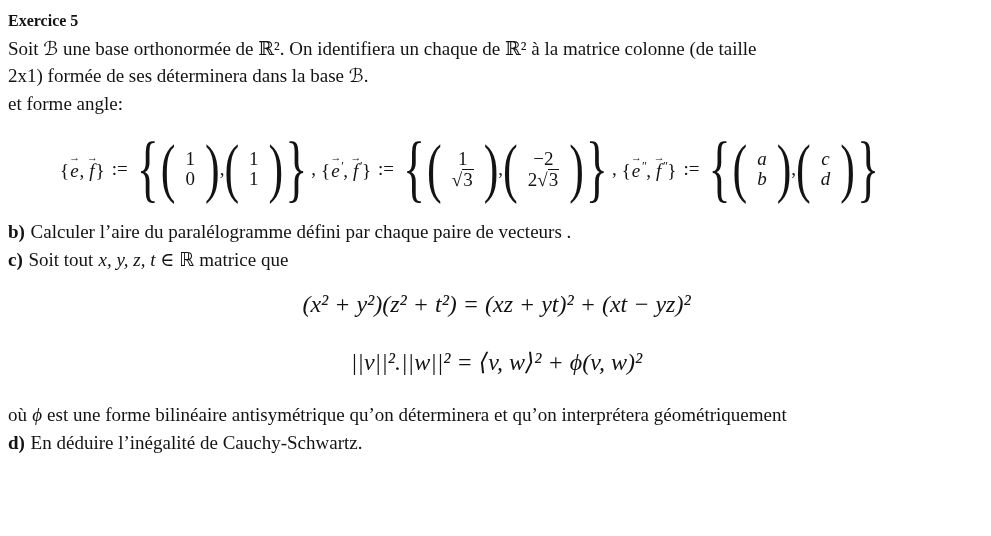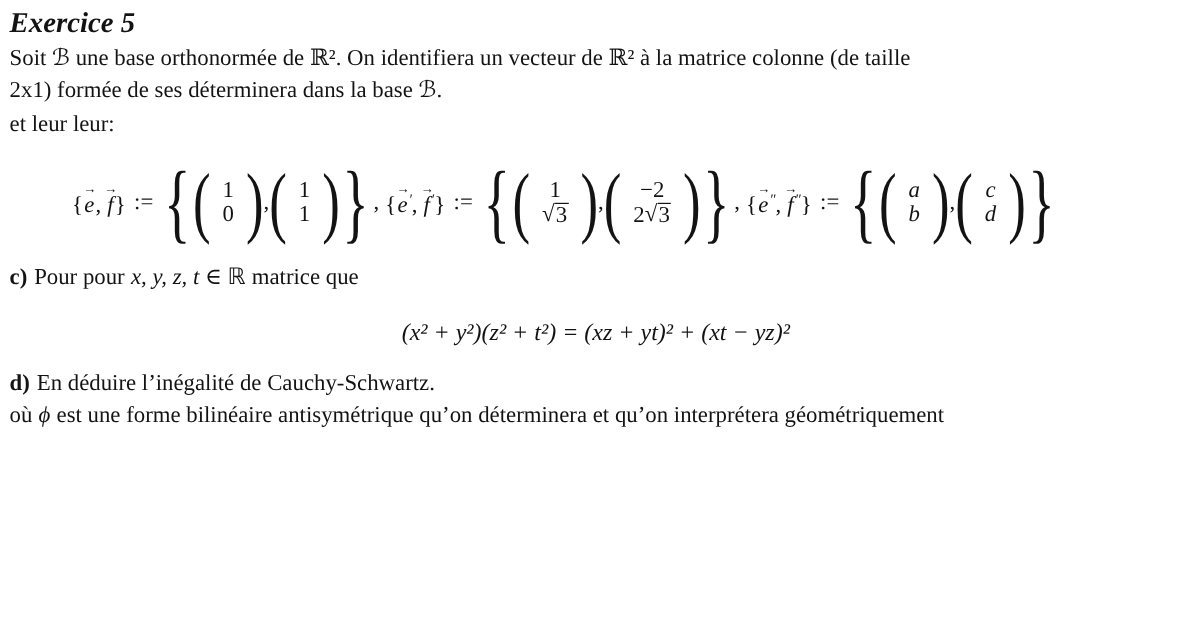--- a/index.html
+++ b/index.html
@@ -3,21 +3,21 @@
 <meta charset="utf-8">
 <style>
   html,body{margin:0;padding:0;}
   body{
     width:991px;height:536px;background:#ffffff;color:#131313;
     font-family:"Liberation Serif","DejaVu Serif","DejaVu Sans",serif;
     font-size:19px;line-height:27.5px;overflow:hidden;
   }
   .page{padding:7px 6px 0 8px;}
   .line{white-space:nowrap;}
-  .title{font-weight:700;font-size:24px;font-style:italic;}
+  .title{font-weight:700;font-size:16px;}
   .lbl{font-weight:700;margin-right:.3em;}
   .mi{font-style:italic;}
   .mseg{margin-left:.27em;}
   .msp{margin-right:.27em;}
 
   
   .eq1{display:flex;align-items:center;height:78px;margin:13px 0 10px 52px;white-space:nowrap;}
   .slabel{display:inline-block;}
   .vec{position:relative;display:inline-block;font-style:italic;line-height:1.2;margin:0 1px;}
   .arr{position:absolute;left:50%;transform:translateX(-50%);top:-9px;font-size:11px;font-style:normal;letter-spacing:-1px;}
@@ -29,35 +29,35 @@
   .pvec{display:inline-flex;align-items:center;}
   .bp{display:inline-block;font-size:44px;line-height:1;transform:scaleY(1.5);}
   .col{display:inline-flex;flex-direction:column;align-items:center;justify-content:center;
        padding:0 10px;line-height:20px;font-size:19px;}
   .cell{display:block;text-align:center;}
   .it{font-style:italic;}
   .rsign{display:inline-block;transform:translateY(-0.5px);}
   .rval{display:inline-block;border-top:1.4px solid #131313;padding:0 1px;}
 
   
-  .eqc{text-align:center;font-size:20px;line-height:30px;}
+  .eqc{text-align:center;font-size:24px;line-height:30px;}
   .eqc.identity{margin:16px 0 14px;}
   .eqc.norm{margin:28px 0 24px;}
 </style>
 </head>
 <body>
 
 <div class="page">
 
   <div class="line title">Exercice 5</div>
 
-  <div class="line">Soit ℬ une base orthonormée de ℝ². On identifiera un vecteur de ℝ² à la matrice colonne (de taille</div>
+  <div class="line">Soit ℬ une base orthonormée de ℝ². On identifiera un chaque de ℝ² à la matrice colonne (de taille</div>
   <div class="line">2x1) formée de ses déterminera dans la base ℬ.</div>
 
-  <div class="line">et leur leur:</div>
+  <div class="line">et forme angle:</div>
 
   <div class="eq1">
 
     <span class="slabel"><span>{</span><span class="vec"><span class="arr">→</span><span>e</span></span><span class="pr"></span><span class="cm">,</span><span class="vec"><span class="arr">→</span><span>f</span></span><span class="pr"></span><span>}</span></span>
     <span class="assign">:=</span>
     <span class="bigbrace">{</span>
     <span class="pvec">
         <span class="bp">(</span>
         <span class="col">
           <span class="cell">1</span>
@@ -116,30 +116,34 @@
         <span class="bp">(</span>
         <span class="col">
           <span class="cell it">c</span>
           <span class="cell it">d</span>
         </span>
         <span class="bp">)</span>
       </span>
     <span class="bigbrace">}</span>
   </div>
 
+  <div class="line">
+    <span class="lbl">b)</span><span>Calculer l’aire du paralélogramme défini par chaque paire de vecteurs .</span>
+  </div>
 
   <div class="line">
-    <span class="lbl">c)</span><span>Pour pour</span><span class="mi mseg msp">x, y, z, t ∈ ℝ</span><span>matrice que</span>
+    <span class="lbl">c)</span><span>Soit tout</span><span class="mi mseg msp">x, y, z, t ∈ ℝ</span><span>matrice que</span>
   </div>
 
   <div class="eqc identity mi">(x² + y²)(z² + t²) = (xz + yt)² + (xt − yz)²</div>
 
 
+  <div class="eqc norm mi">||v||².||w||² = ⟨v, w⟩² + ϕ(v, w)²</div>
+
+  <div class="line">
+    <span>où</span><span class="mi mseg msp">ϕ</span><span>est une forme bilinéaire antisymétrique qu’on déterminera et qu’on interprétera géométriquement</span>
+  </div>
 
   <div class="line">
     <span class="lbl">d)</span><span>En déduire l’inégalité de Cauchy-Schwartz.</span>
   </div>
 
-  <div class="line">
-    <span>où</span><span class="mi mseg msp">ϕ</span><span>est une forme bilinéaire antisymétrique qu’on déterminera et qu’on interprétera géométriquement</span>
-  </div>
-
 </div>
 
 </body></html>

